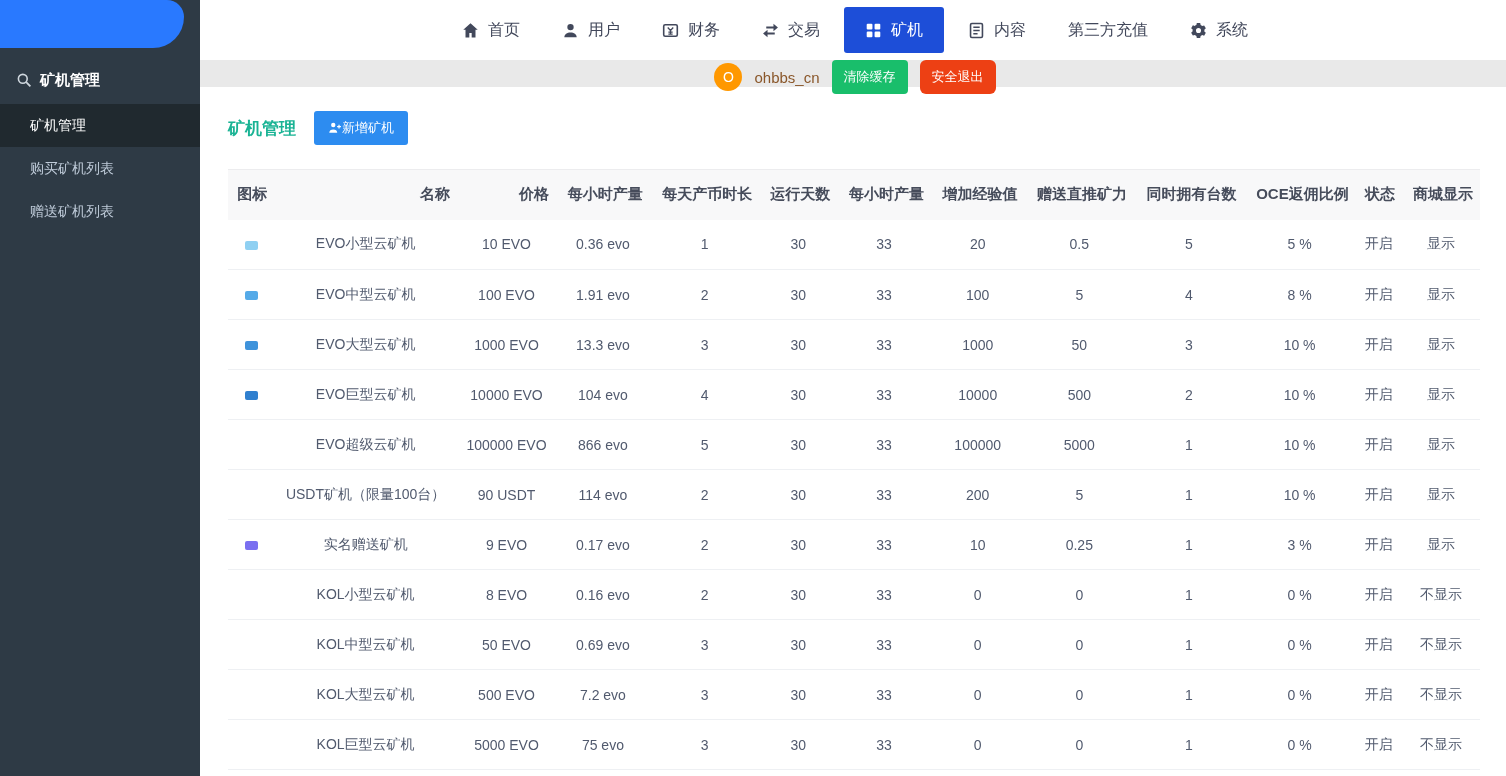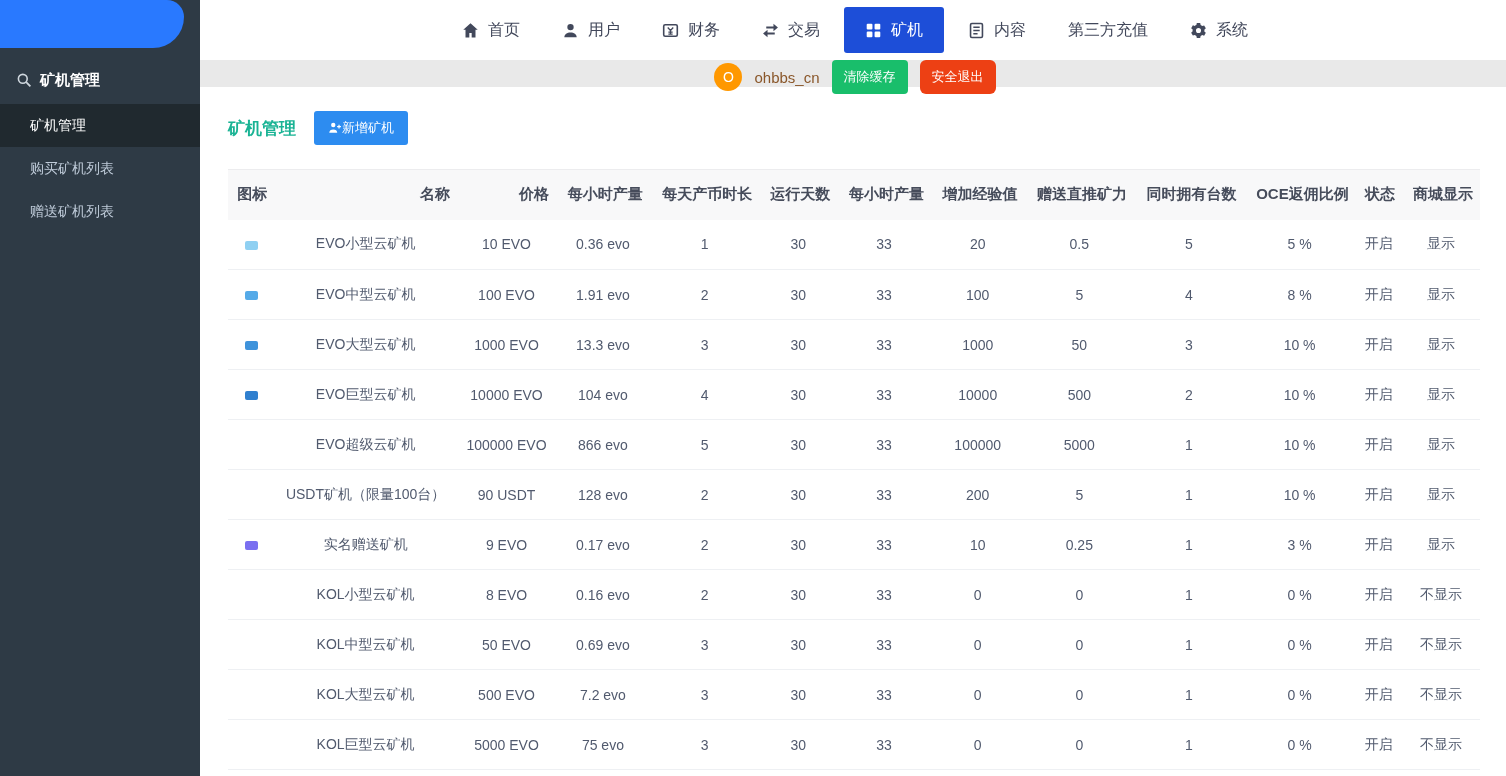--- a/index.html
+++ b/index.html
@@ -245,21 +245,21 @@
             <td>5000</td>
             <td>1</td>
             <td>10 %</td>
             <td>开启</td>
             <td>显示</td>
           </tr>
           <tr>
             <td></td>
             <td>USDT矿机（限量100台）</td>
             <td>90 USDT</td>
-            <td>128 evo</td>
+            <td>114 evo</td>
             <td>2</td>
             <td>30</td>
             <td>33</td>
             <td>200</td>
             <td>5</td>
             <td>1</td>
             <td>10 %</td>
             <td>开启</td>
             <td>显示</td>
           </tr>

